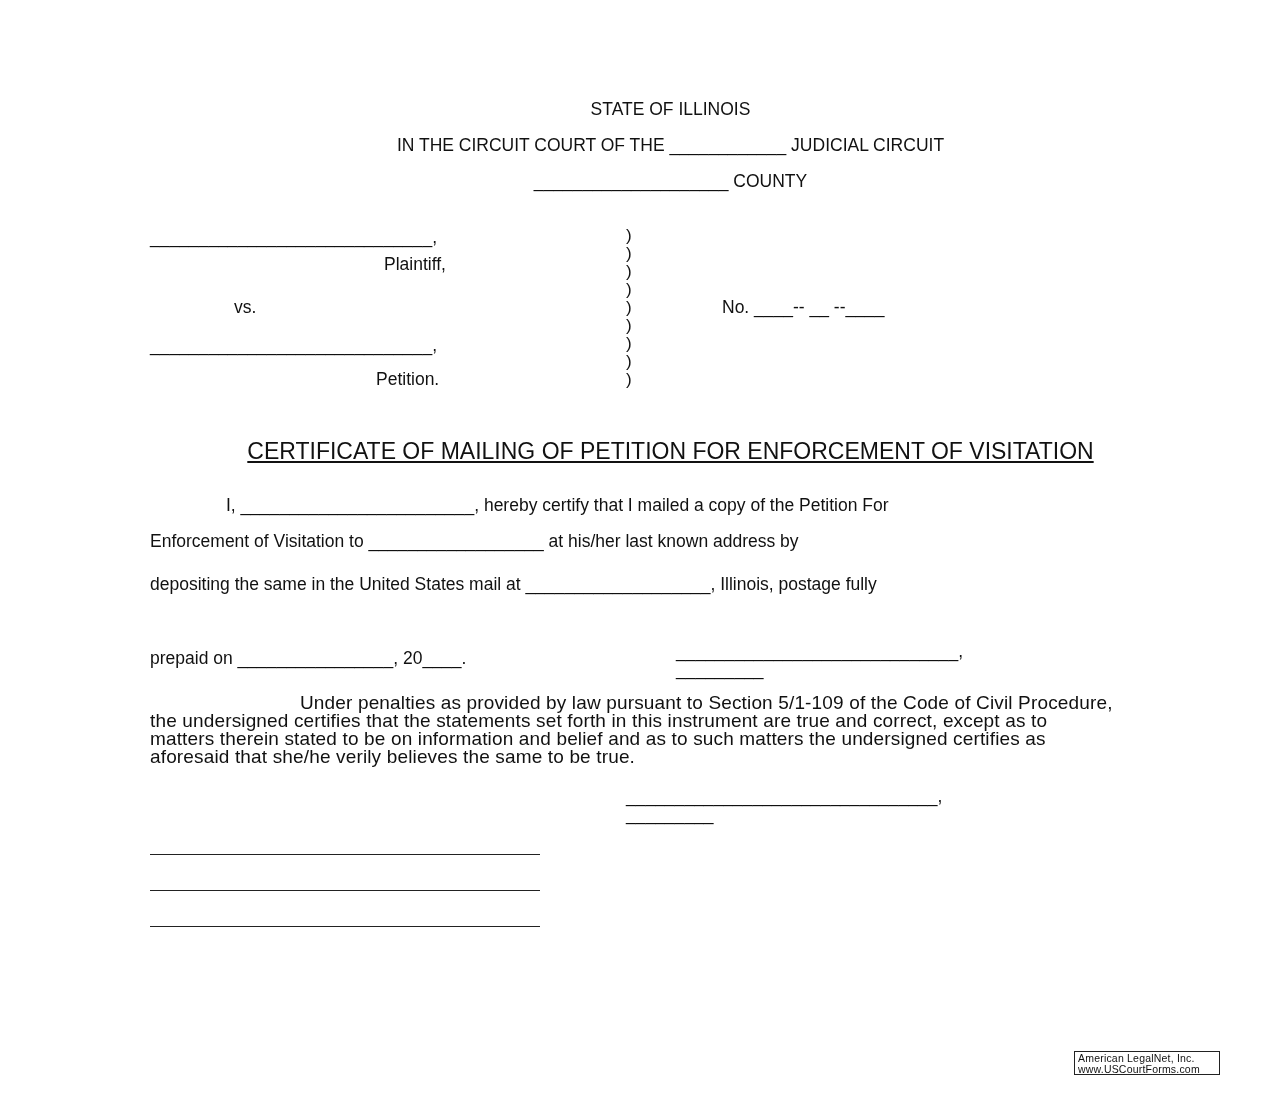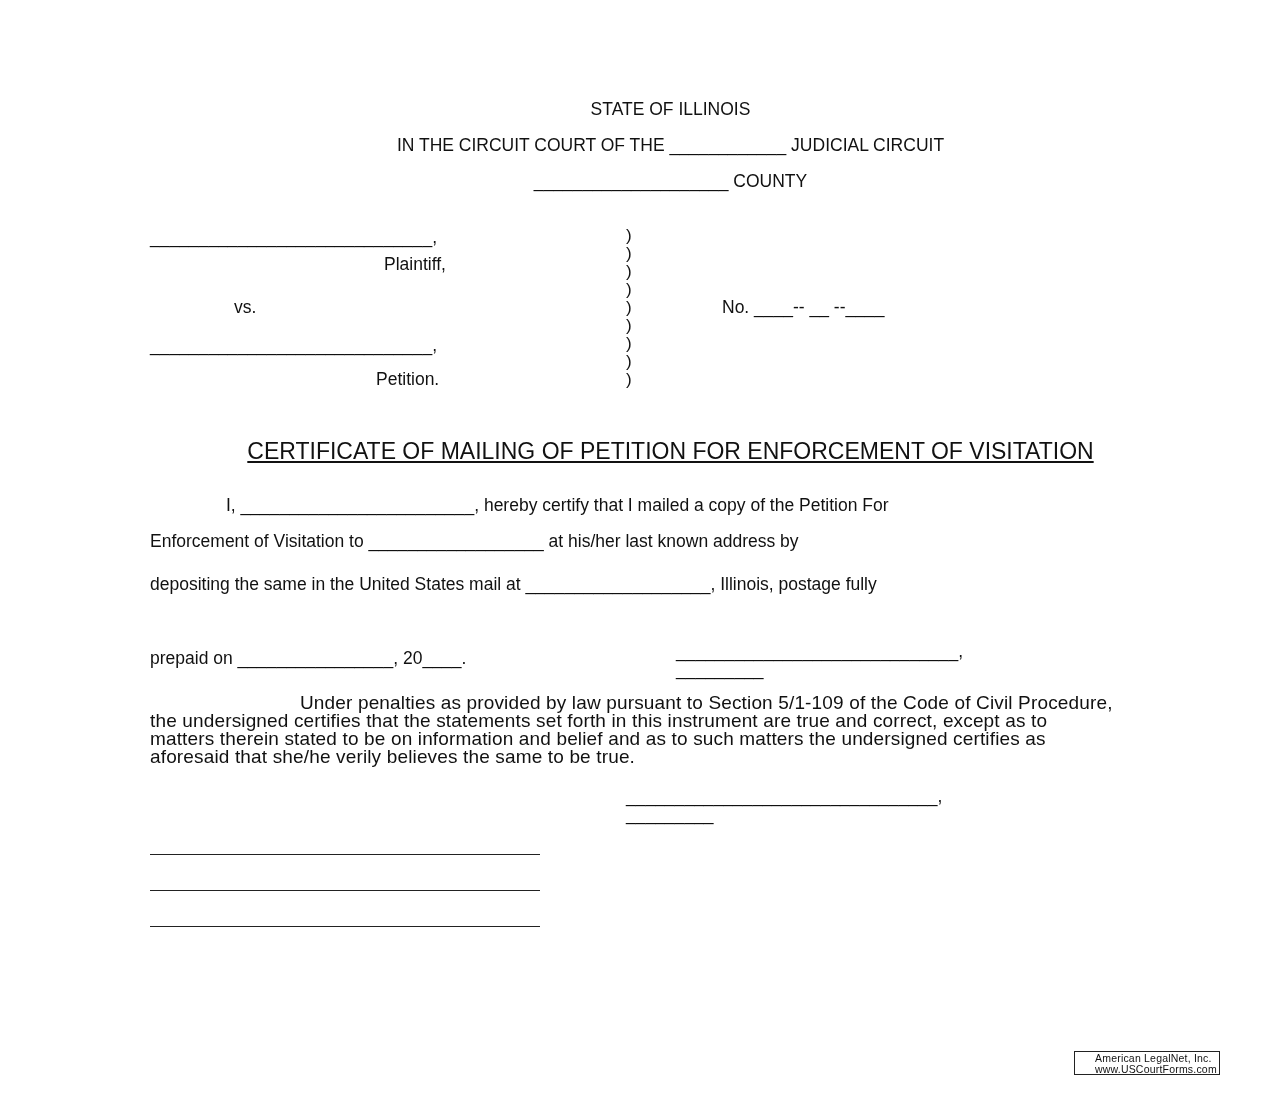--- a/index.html
+++ b/index.html
@@ -65,21 +65,21 @@
     }
     .footer-box {
       position: absolute;
       left: 1074px;
       top: 1051px;
       width: 146px;
       height: 24px;
       border: 1px solid #222;
       font-size: 10.5px;
       line-height: 11px;
-      padding: 1px 20px;
+      padding: 1px 3px;
       box-sizing: border-box;
       white-space: pre;
       letter-spacing: 0.2px;
     }
   </style>
 </head>
 <body>
 
 <div class="abs center" style="top:99px;">STATE OF ILLINOIS</div>
 <div class="abs center" style="top:135px;">IN THE CIRCUIT COURT OF THE ____________ JUDICIAL CIRCUIT</div>

